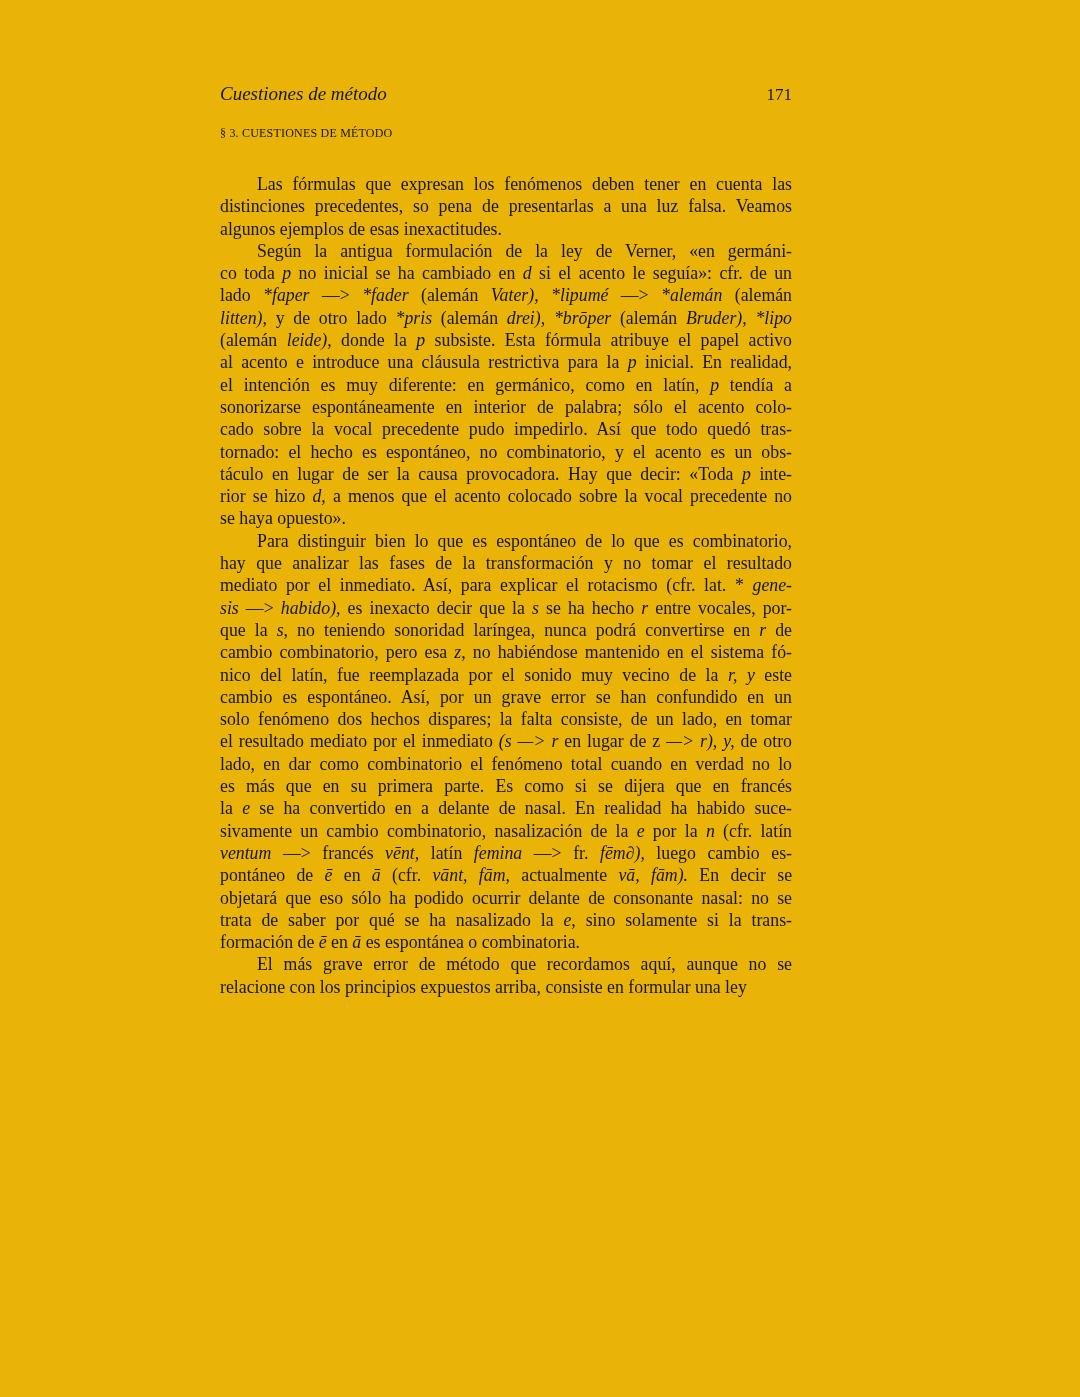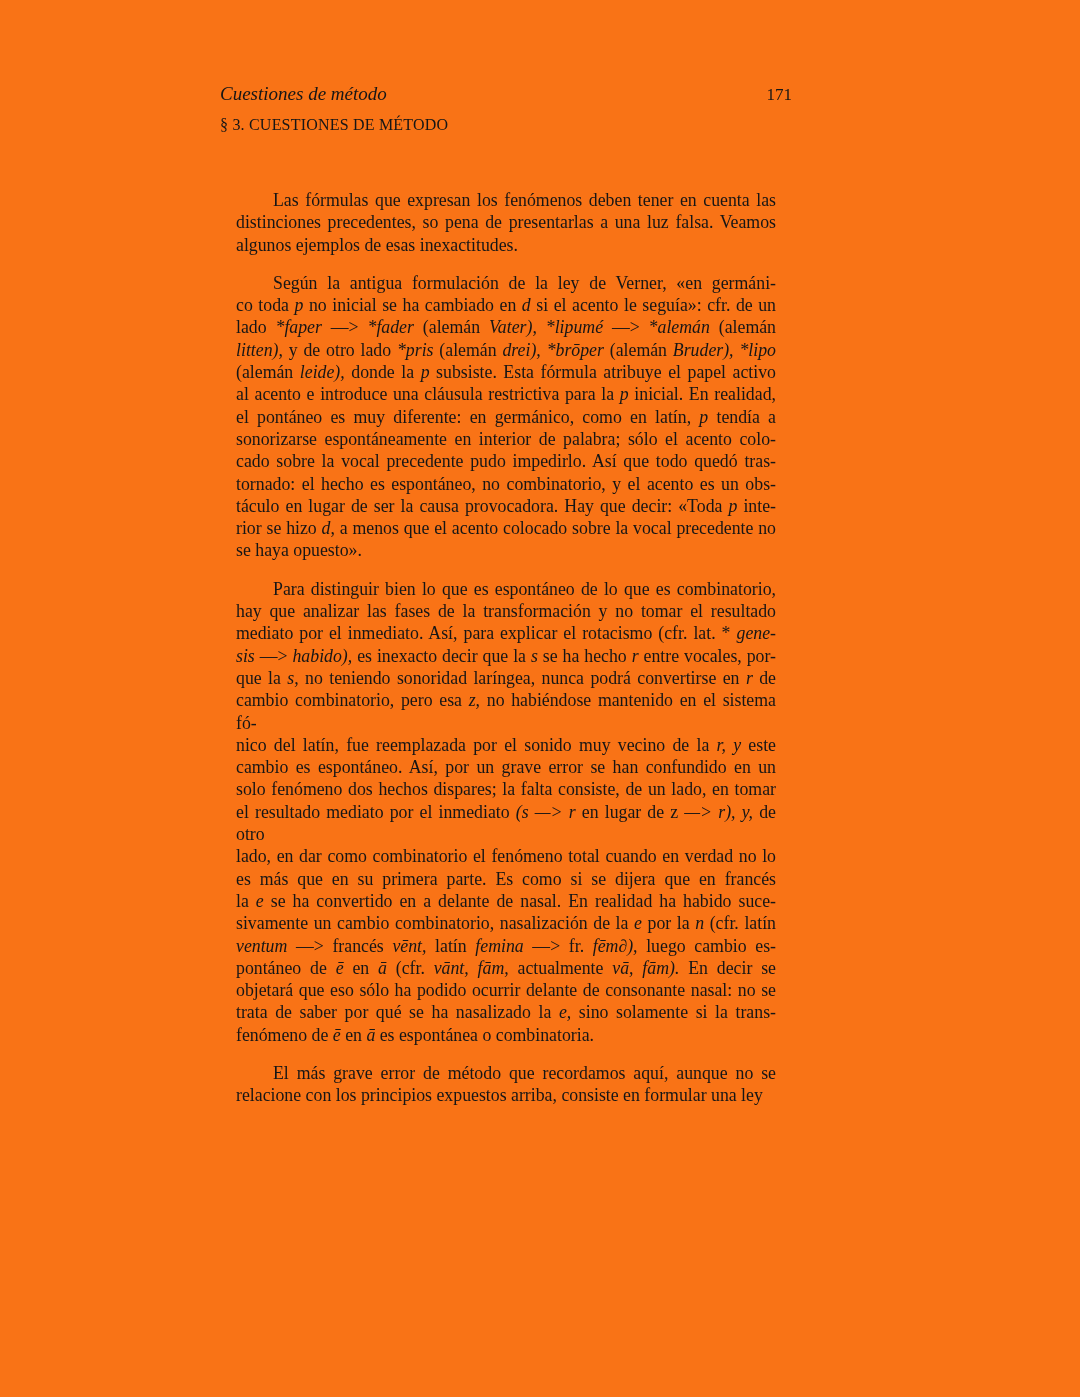--- a/index.html
+++ b/index.html
@@ -4,21 +4,21 @@
 <style>
   html, body {
     margin: 0;
     padding: 0;
     background: #ffffff;
   }
   .page {
     position: relative;
     width: 1080px;
     height: 1397px;
-    background: #f97316;
+    background: #eab308;
     font-family: "Liberation Serif", "DejaVu Serif", serif;
     color: #161616;
     overflow: hidden;
   }
   .header-row {
     position: absolute;
     left: 220px;
     top: 83px;
     width: 572px;
     display: flex;
@@ -28,34 +28,34 @@
   .running-header {
     font-style: italic;
     font-size: 19px;
   }
   .page-number {
     font-size: 17px;
   }
   .section-heading {
     position: absolute;
     left: 220px;
-    top: 116px;
+    top: 126px;
     width: 572px;
-    font-size: 16px;
+    font-size: 12px;
     letter-spacing: 0.2px;
   }
   .body-text {
     position: absolute;
     left: 220px;
     top: 173px;
     width: 572px;
     font-size: 17.8px;
     line-height: 22.3px;
   }
-  .para { margin: 16px; }
+  .para { margin: 0; }
   .line {
     text-align: justify;
     text-align-last: justify;
     text-justify: inter-word;
     white-space: normal;
   }
   .line.first { text-indent: 37px; }
   .line.last { text-align-last: left; }
   .it { font-style: italic; }
 </style>
@@ -74,21 +74,21 @@
         <div class="line"><span>distinciones precedentes, so pena de presentarlas a una luz falsa. Veamos</span></div>
         <div class="line last"><span>algunos ejemplos de esas inexactitudes.</span></div>
       </div>
       <div class="para">
         <div class="line first"><span>Según la antigua formulación de la ley de Verner, «en germáni-</span></div>
         <div class="line"><span>co toda </span><span class="it">p</span><span> no inicial se ha cambiado en </span><span class="it">d</span><span> si el acento le seguía»: cfr. de un</span></div>
         <div class="line"><span>lado </span><span class="it">*faper</span><span> —&gt; </span><span class="it">*fader</span><span> (alemán </span><span class="it">Vater),</span><span> </span><span class="it">*lipumé</span><span> —&gt; </span><span class="it">*alemán</span><span> (alemán</span></div>
         <div class="line"><span class="it">litten),</span><span> y de otro lado </span><span class="it">*pris</span><span> (alemán </span><span class="it">drei),</span><span> </span><span class="it">*brōper</span><span> (alemán </span><span class="it">Bruder),</span><span> </span><span class="it">*lipo</span></div>
         <div class="line"><span>(alemán </span><span class="it">leide),</span><span> donde la </span><span class="it">p</span><span> subsiste. Esta fórmula atribuye el papel activo</span></div>
         <div class="line"><span>al acento e introduce una cláusula restrictiva para la </span><span class="it">p</span><span> inicial. En realidad,</span></div>
-        <div class="line"><span>el pontáneo es muy diferente: en germánico, como en latín, </span><span class="it">p</span><span> tendía a</span></div>
+        <div class="line"><span>el intención es muy diferente: en germánico, como en latín, </span><span class="it">p</span><span> tendía a</span></div>
         <div class="line"><span>sonorizarse espontáneamente en interior de palabra; sólo el acento colo-</span></div>
         <div class="line"><span>cado sobre la vocal precedente pudo impedirlo. Así que todo quedó tras-</span></div>
         <div class="line"><span>tornado: el hecho es espontáneo, no combinatorio, y el acento es un obs-</span></div>
         <div class="line"><span>táculo en lugar de ser la causa provocadora. Hay que decir: «Toda </span><span class="it">p</span><span> inte-</span></div>
         <div class="line"><span>rior se hizo </span><span class="it">d</span><span>, a menos que el acento colocado sobre la vocal precedente no</span></div>
         <div class="line last"><span>se haya opuesto».</span></div>
       </div>
       <div class="para">
         <div class="line first"><span>Para distinguir bien lo que es espontáneo de lo que es combinatorio,</span></div>
         <div class="line"><span>hay que analizar las fases de la transformación y no tomar el resultado</span></div>
@@ -101,20 +101,20 @@
         <div class="line"><span>solo fenómeno dos hechos dispares; la falta consiste, de un lado, en tomar</span></div>
         <div class="line"><span>el resultado mediato por el inmediato </span><span class="it">(s —&gt; r</span><span> en lugar de z </span><span class="it">—&gt; r),</span><span> </span><span class="it">y,</span><span> de otro</span></div>
         <div class="line"><span>lado, en dar como combinatorio el fenómeno total cuando en verdad no lo</span></div>
         <div class="line"><span>es más que en su primera parte. Es como si se dijera que en francés</span></div>
         <div class="line"><span>la </span><span class="it">e</span><span> se ha convertido en a delante de nasal. En realidad ha habido suce-</span></div>
         <div class="line"><span>sivamente un cambio combinatorio, nasalización de la </span><span class="it">e</span><span> por la </span><span class="it">n</span><span> (cfr. latín</span></div>
         <div class="line"><span class="it">ventum</span><span> —&gt; francés </span><span class="it">vēnt,</span><span> latín </span><span class="it">femina</span><span> —&gt; fr. </span><span class="it">fēm∂),</span><span> luego cambio es-</span></div>
         <div class="line"><span>pontáneo de </span><span class="it">ē</span><span> en </span><span class="it">ā</span><span> (cfr. </span><span class="it">vānt, fām,</span><span> actualmente </span><span class="it">vā, fām).</span><span> En decir se</span></div>
         <div class="line"><span>objetará que eso sólo ha podido ocurrir delante de consonante nasal: no se</span></div>
         <div class="line"><span>trata de saber por qué se ha nasalizado la </span><span class="it">e,</span><span> sino solamente si la trans-</span></div>
-        <div class="line last"><span>fenómeno de </span><span class="it">ē</span><span> en </span><span class="it">ā</span><span> es espontánea o combinatoria.</span></div>
+        <div class="line last"><span>formación de </span><span class="it">ē</span><span> en </span><span class="it">ā</span><span> es espontánea o combinatoria.</span></div>
       </div>
       <div class="para">
         <div class="line first"><span>El más grave error de método que recordamos aquí, aunque no se</span></div>
         <div class="line last"><span>relacione con los principios expuestos arriba, consiste en formular una ley</span></div>
       </div>
     </div>
 </div>
 
 </body></html>

